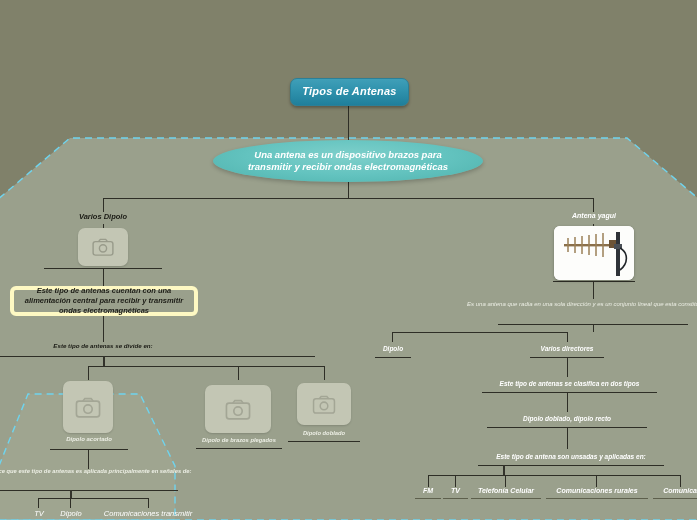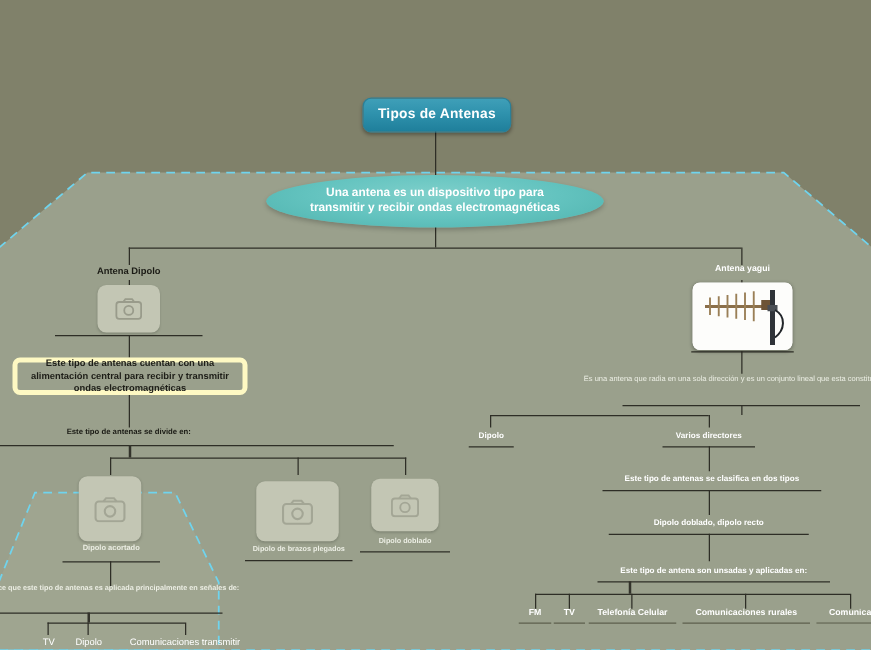--- a/index.html
+++ b/index.html
@@ -2,21 +2,21 @@
 <html><head>
 <meta charset="utf-8">
 <style>
   html,body{margin:0;padding:0;}
   body{
     width:697px;height:520px;overflow:hidden;
     background:#80816a;
     font-family:"Liberation Sans","DejaVu Sans",sans-serif;
     position:relative;
   }
-  #canvas{position:absolute;left:0;top:0;width:697px;height:400px;}
+  #canvas{position:absolute;left:0;top:0;width:697px;height:400px;font-style:italic;}
 
   
   .region{position:absolute;pointer-events:none;}
   .region svg{display:block;}
 
   
   .ln{position:absolute;background:#3a3a30;}
   .ln.v{width:1px;}
   .ln.h{height:1px;}
   .ln.dark{background:#2e2e26;}
@@ -173,24 +173,24 @@
   <div class="ln v thick" style="left:503px;top:465px;height:10px;"></div>
   <div class="ln h dark" style="left:428px;top:475px;width:252px;"></div>
   <div class="ln v dark" style="left:428px;top:475px;height:12px;"></div>
   <div class="ln v dark" style="left:455px;top:475px;height:12px;"></div>
   <div class="ln v dark" style="left:505px;top:475px;height:12px;"></div>
   <div class="ln v dark" style="left:596px;top:475px;height:12px;"></div>
   <div class="ln v dark" style="left:680px;top:475px;height:12px;"></div>
 
   <div class="node title-node" style="left:290px;top:78px;width:117px;height:26px;">Tipos de Antenas</div>
 
-  <div class="node ellipse-node" style="left:213px;top:140px;width:270px;height:42px;">Una antena es un dispositivo tipo para transmitir y recibir ondas electromagnéticas</div>
+  <div class="node ellipse-node" style="left:213px;top:140px;width:270px;height:42px;">Una antena es un dispositivo brazos para transmitir y recibir ondas electromagnéticas</div>
 
   <div class="node txt-node txt-dark" style="left:60px;top:212px;width:86px;font-size:7.5px;font-weight:bold;">
-    <span class="lbl">Antena Dipolo</span>
+    <span class="lbl">Varios Dipolo</span>
   </div>
 
   <div class="node img-ph" style="left:78px;top:228px;width:50px;height:38px;">
     <svg width="22" height="18" viewBox="0 0 24 20">
       <rect x="1" y="4" width="22" height="15" rx="2.5" fill="none" stroke="#77796a" stroke-width="1.6"></rect>
       <path d="M7 4 L9 1.5 L15 1.5 L17 4" fill="none" stroke="#77796a" stroke-width="1.6"></path>
       <circle cx="12" cy="11.5" r="4" fill="none" stroke="#77796a" stroke-width="1.6"></circle>
     </svg>
   </div>
 

